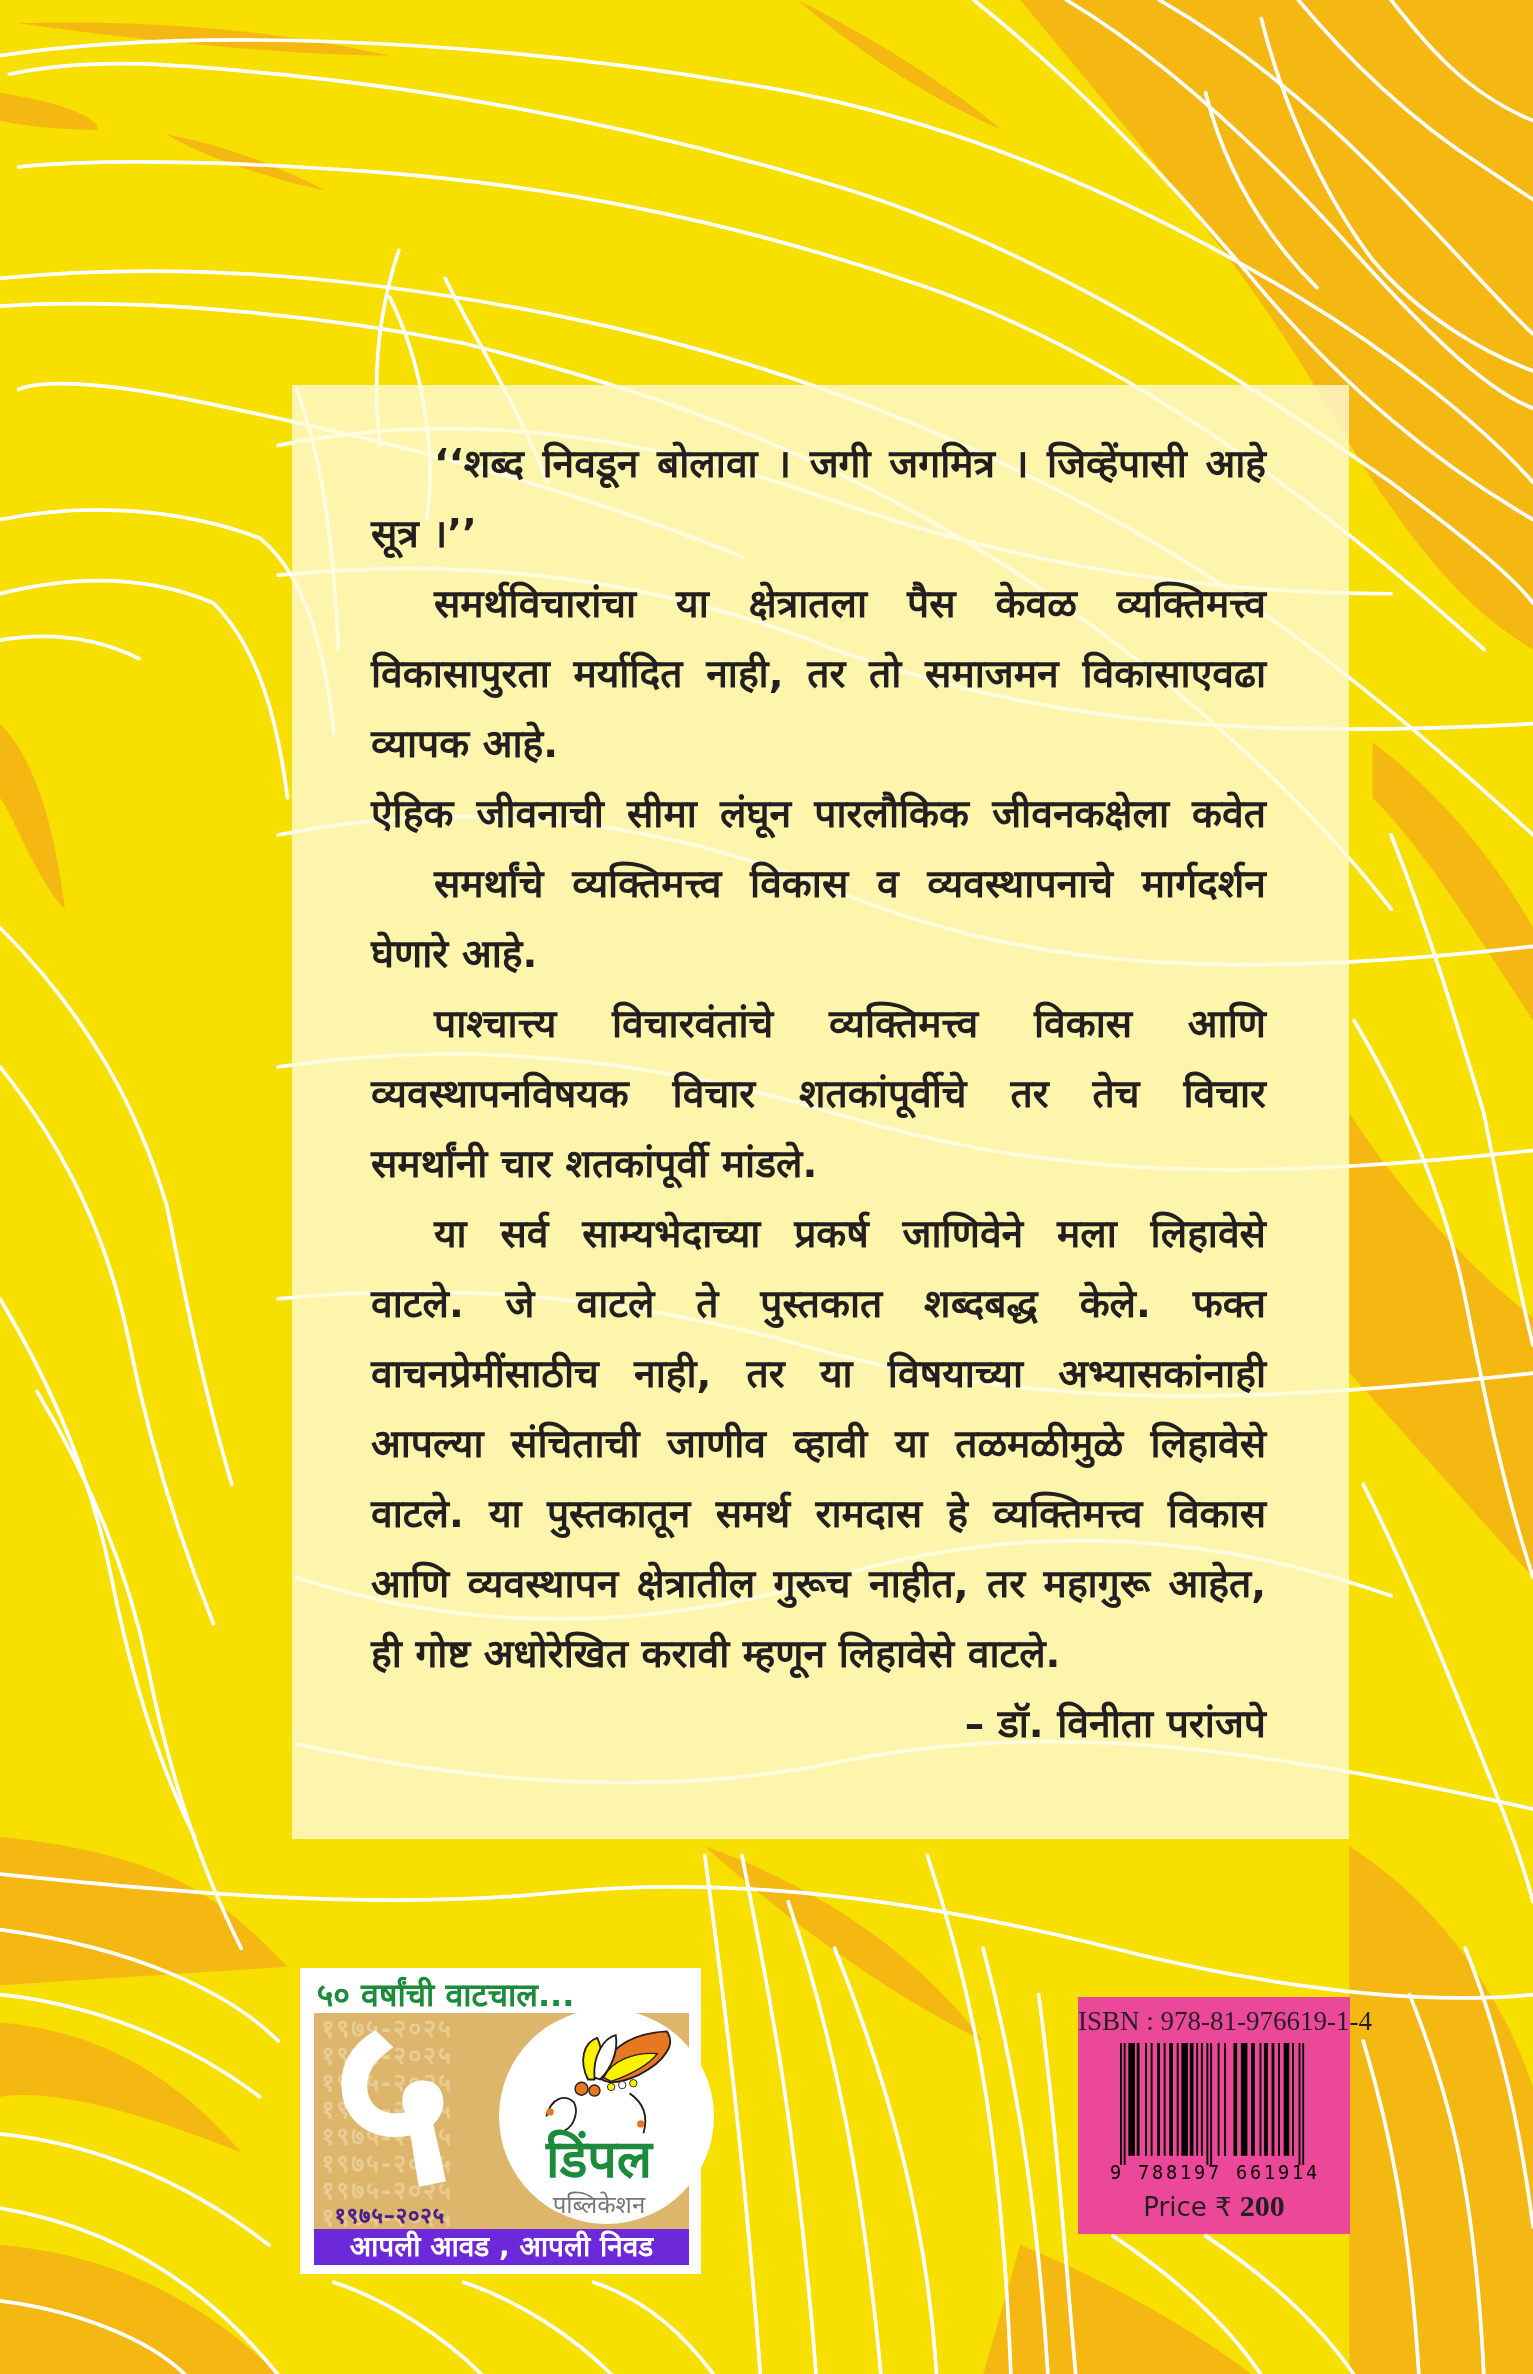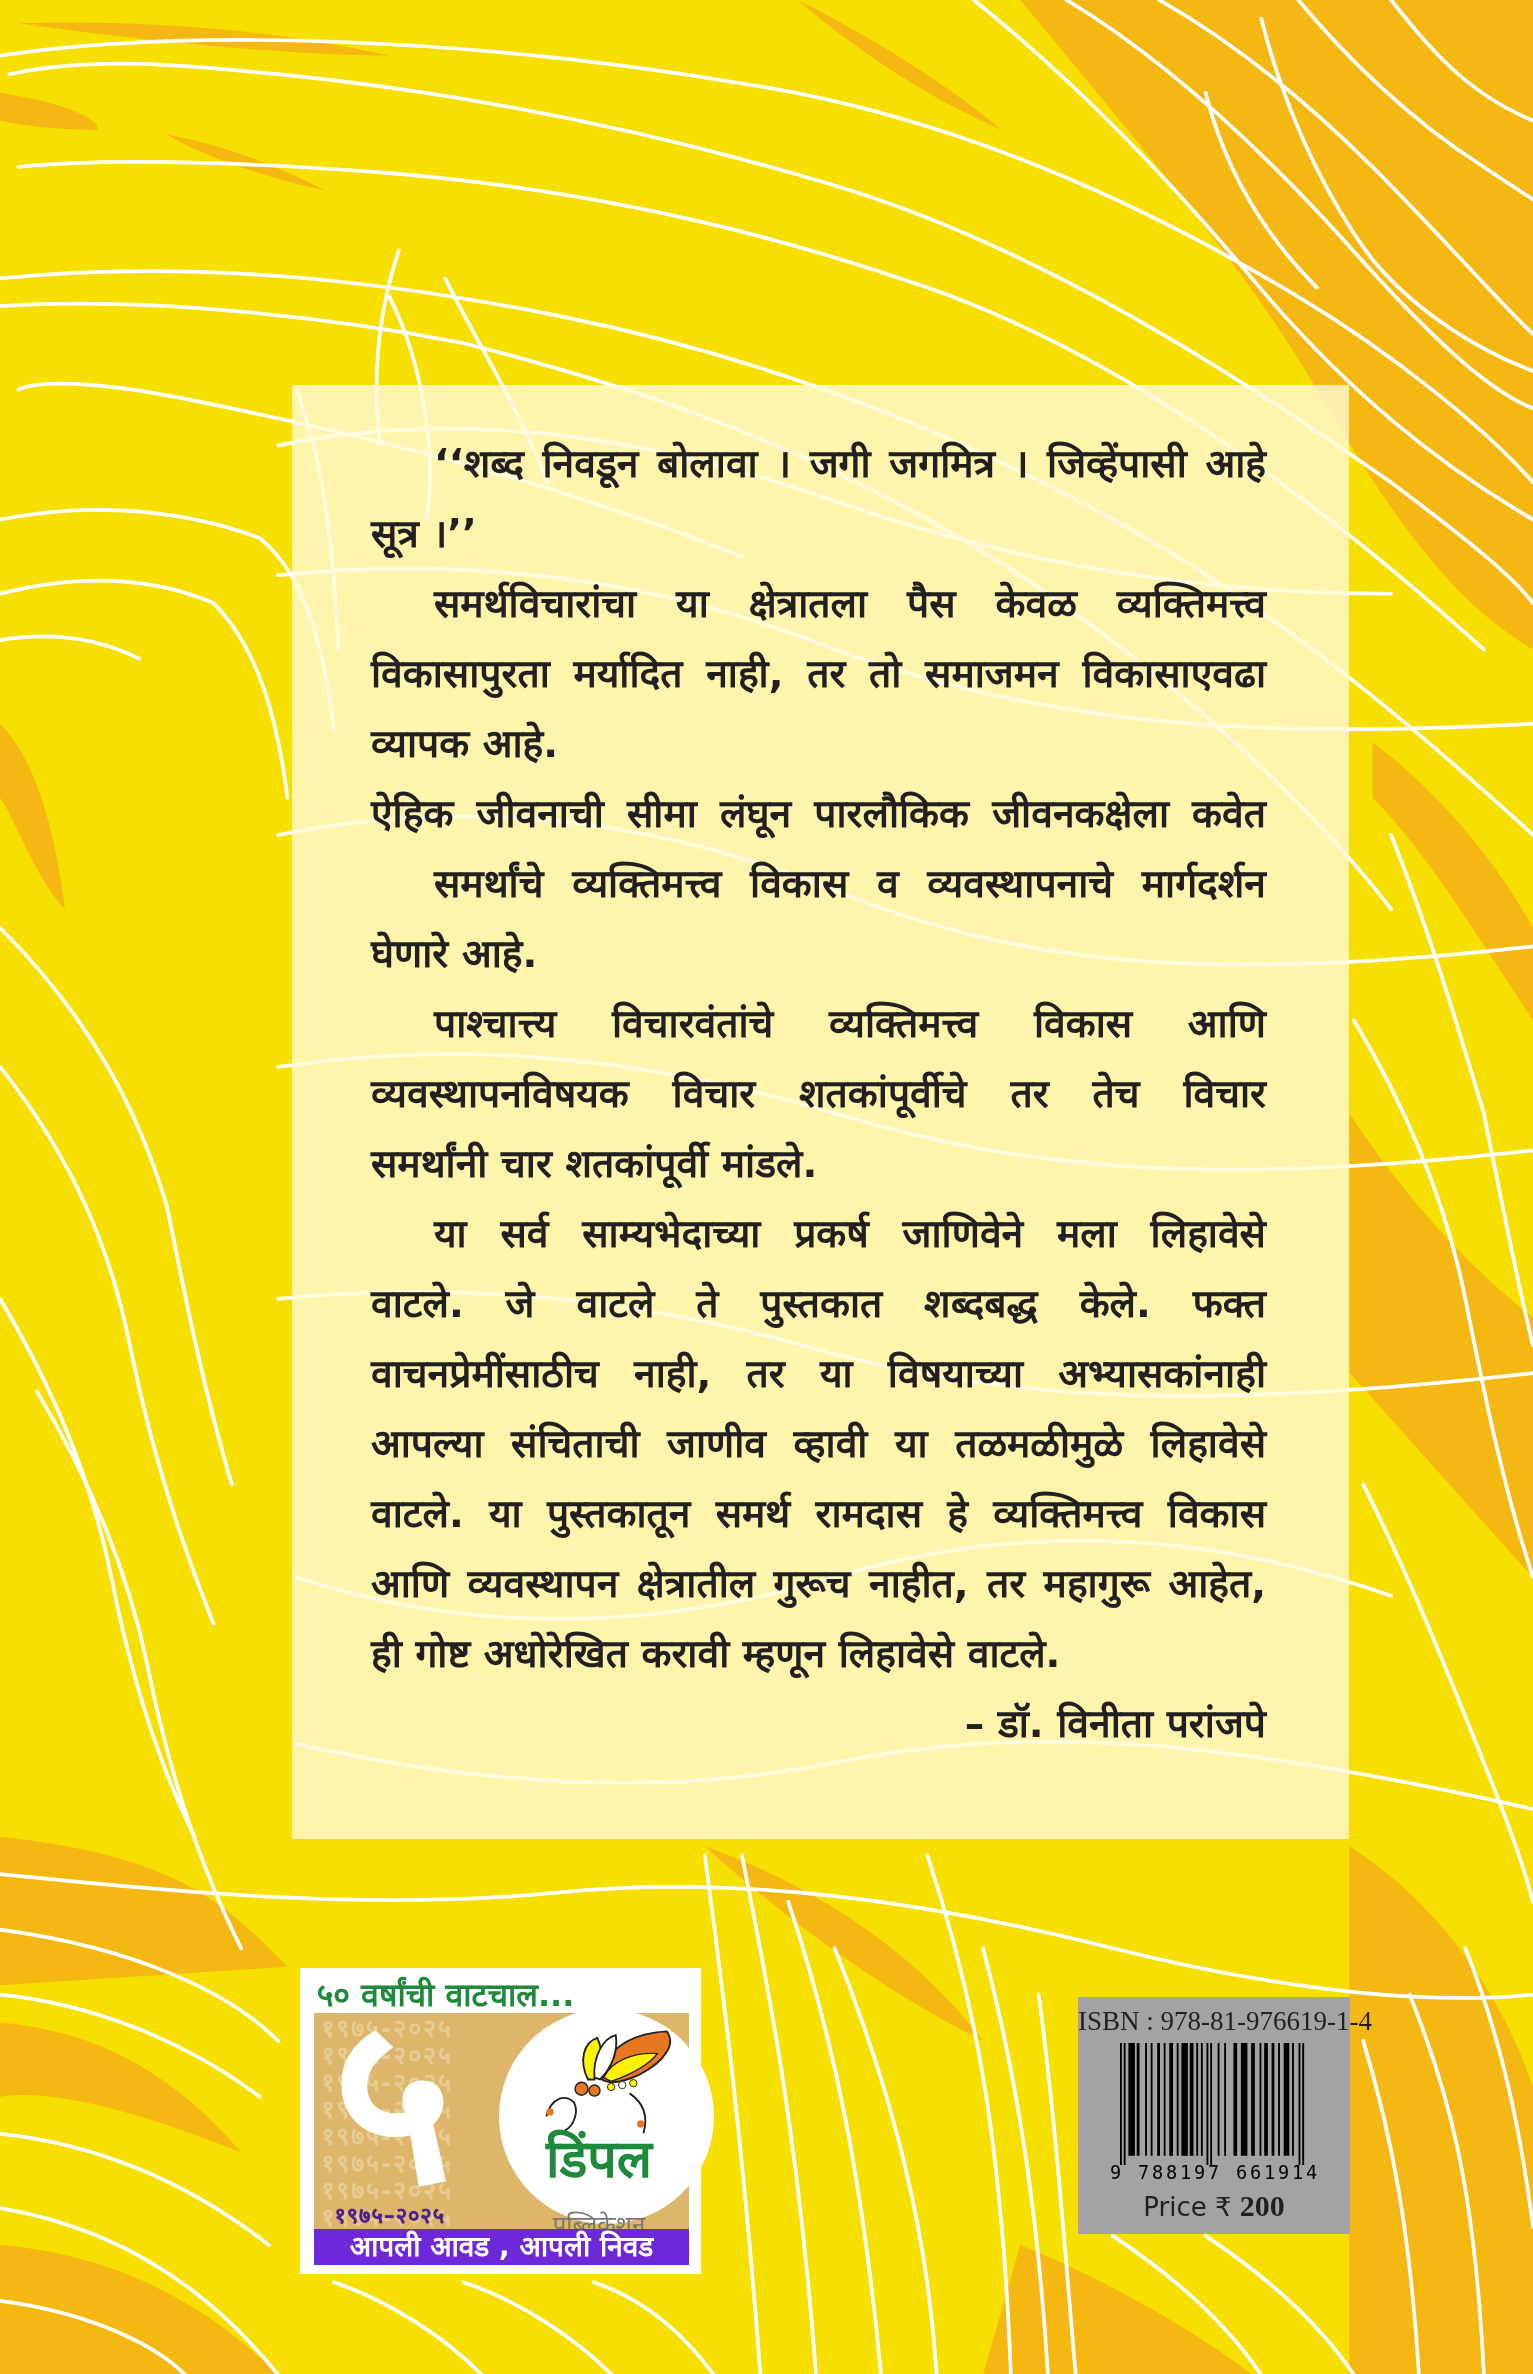--- a/index.html
+++ b/index.html
@@ -14,21 +14,21 @@
   .logo-box { position:absolute; left:300px; top:1968px; width:401px; height:306px; background:#ffffff; }
   .logo-tagline { position:absolute; left:16.7px; top:3.7px; font-size:32px; color:#1e8a3c; font-weight:bold; white-space:nowrap; }
   .logo-beige { position:absolute; left:14px; top:45px; width:375px; height:216px; background:#ddb66c; overflow:hidden; }
   .logo-years-bg { position:absolute; left:7.4px; top:1.9px; font-size:25px; line-height:27px; color:#e9cc94; font-weight:bold; white-space:pre; letter-spacing:1.9px; }
   .logo-50 { position:absolute; left:18.6px; top:-28px; font-size:232px; line-height:232px; color:#ffffff; font-weight:bold; }
   .logo-years { position:absolute; left:20.4px; top:186px; font-size:22px; color:#4c1d95; font-weight:bold; letter-spacing:0.9px; text-shadow:0 0 0.9px #8a6a30; }
   .logo-circle { position:absolute; left:186px; top:-3.7px; width:215px; height:215px; border-radius:50%; background:#ffffff; }
   .logo-brand { position:absolute; left:197px; top:134px; width:190px; text-align:center; font-size:52px; line-height:52px; color:#1e8a3c; font-weight:bold; }
   .logo-sub { position:absolute; left:197px; top:186px; width:190px; text-align:center; font-size:24px; color:#777777; }
   .logo-banner { position:absolute; left:14px; top:261px; width:375px; height:36px; background:#6d28d9; color:#ffffff; font-size:28px; line-height:36px; text-align:center; font-weight:bold; white-space:nowrap; }
-  .isbn-box { position:absolute; left:1078px; top:1997px; width:272px; height:237px; background:#a3a3a3; }
+  .isbn-box { position:absolute; left:1078px; top:1997px; width:272px; height:237px; background:#ec4899; }
   .isbn-label { position:absolute; left:0; top:9.3px; width:272px; text-align:center; font-family:"Liberation Serif", serif; font-size:27px; color:#231f20; white-space:nowrap; }
   .barcode { position:absolute; left:42px; top:46px; width:186px; height:122px; }
   .barcode-digits { position:absolute; left:32px; top:165px; width:223px; font-family:"DejaVu Sans Mono", monospace; font-size:18.6px; color:#000; letter-spacing:2.8px; white-space:nowrap; }
   .price { position:absolute; left:0; top:192px; width:272px; text-align:center; font-size:26px; color:#231f20; white-space:nowrap; }
   .price b { font-family:"Liberation Serif", serif; font-size:30px; }
 </style>
 </head>
 <body>
 
 <svg class="bg" viewBox="0 0 1653 2560" preserveAspectRatio="none" xmlns="http://www.w3.org/2000/svg">
@@ -158,21 +158,21 @@
     <circle cx="62" cy="72" r="6" fill="#e87722" stroke="#231f20" stroke-width="1.5"></circle>
     <circle cx="80" cy="68" r="4" fill="#fff200" stroke="#231f20" stroke-width="1"></circle>
     <circle cx="92" cy="66" r="4" fill="#ffffff" stroke="#231f20" stroke-width="1"></circle>
     <circle cx="104" cy="64" r="4" fill="#fff200" stroke="#231f20" stroke-width="1"></circle>
     <path d="M10 100 C15 80 30 75 40 85 C45 95 40 110 30 115" fill="none" stroke="#231f20" stroke-width="2"></path>
     <path d="M100 75 C115 85 120 100 115 118" fill="none" stroke="#231f20" stroke-width="2"></path>
     <circle cx="14" cy="95" r="4" fill="#e87722"></circle>
     <circle cx="112" cy="108" r="4" fill="#e87722"></circle>
   </svg>
   <div class="logo-brand" style="left:204px; top:165px;">डिंपल</div>
-  <div class="logo-sub" style="left:204px; top:219px;margin-top:20px;">पब्लिकेशन</div>
+  <div class="logo-sub" style="left:204px; top:219px;">पब्लिकेशन</div>
   <div class="logo-banner">आपली आवड , आपली निवड</div>
 </div>
 
 <div class="isbn-box">
   <div class="isbn-label">ISBN : 978-81-976619-1-4</div>
   <svg class="barcode" viewBox="0 0 200 132" preserveAspectRatio="none" xmlns="http://www.w3.org/2000/svg">
     <g fill="#000">
       <rect x="0" y="0" width="2" height="132"></rect>
       <rect x="4" y="0" width="2" height="132"></rect>
       <rect x="9" y="0" width="7" height="122"></rect>

